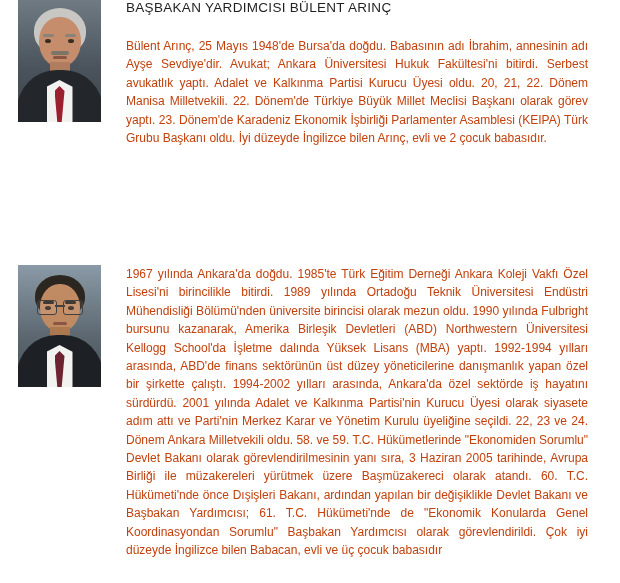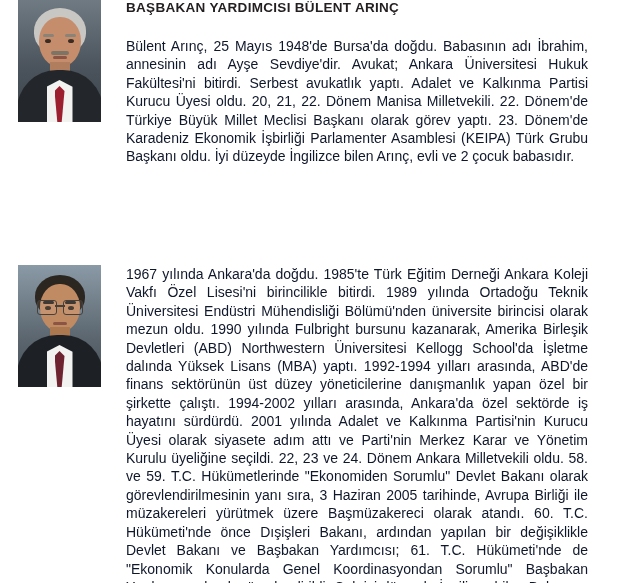--- a/index.html
+++ b/index.html
@@ -184,31 +184,31 @@
     box-sizing: border-box;
   }
   .title {
     font-size: 13.5px;
     letter-spacing: 0.3px;
     color: #231f20;
     margin: 0 0 22px 0;
     white-space: nowrap;
   }
   .title .role {
-    font-weight: bold;
+    font-weight: normal;
   }
   .title .name {
-    font-weight: bold;
+    font-weight: normal;
   }
   .entry-2 .title { margin-bottom: 24px; }
   .bio {
-    font-size: 14px;
+    font-size: 12px;
     line-height: 18.4px;
     text-align: justify;
-    color: #0f172a;
+    color: #c2410c;
     margin: 0;
     max-width: 462px;
   }
 </style>
 </head>
 <body>
 
 <div class="page">
 
   <div class="entry entry-1">

